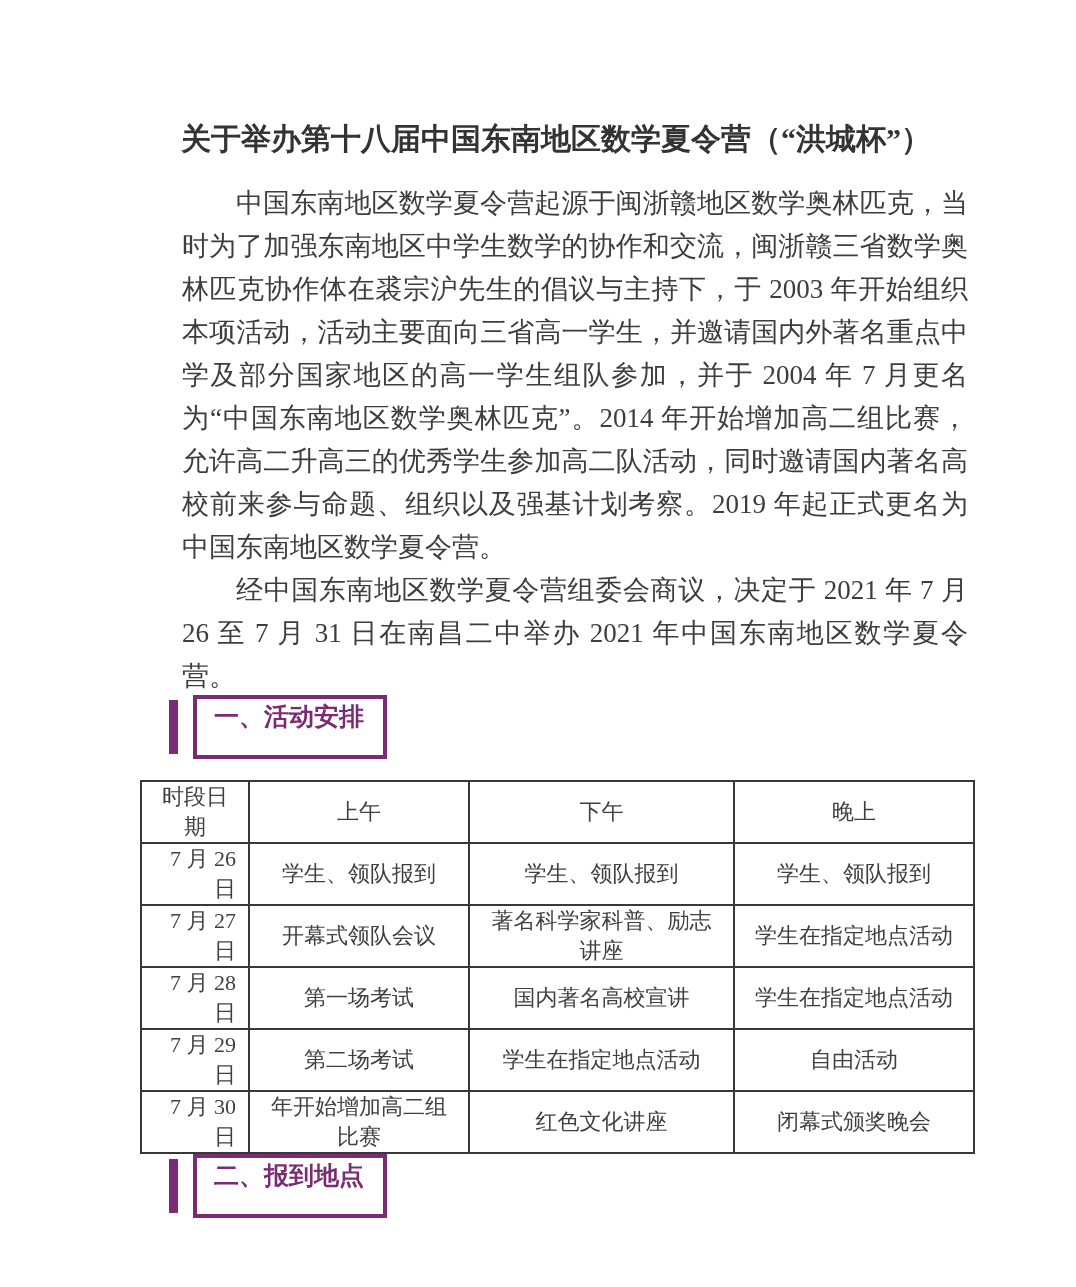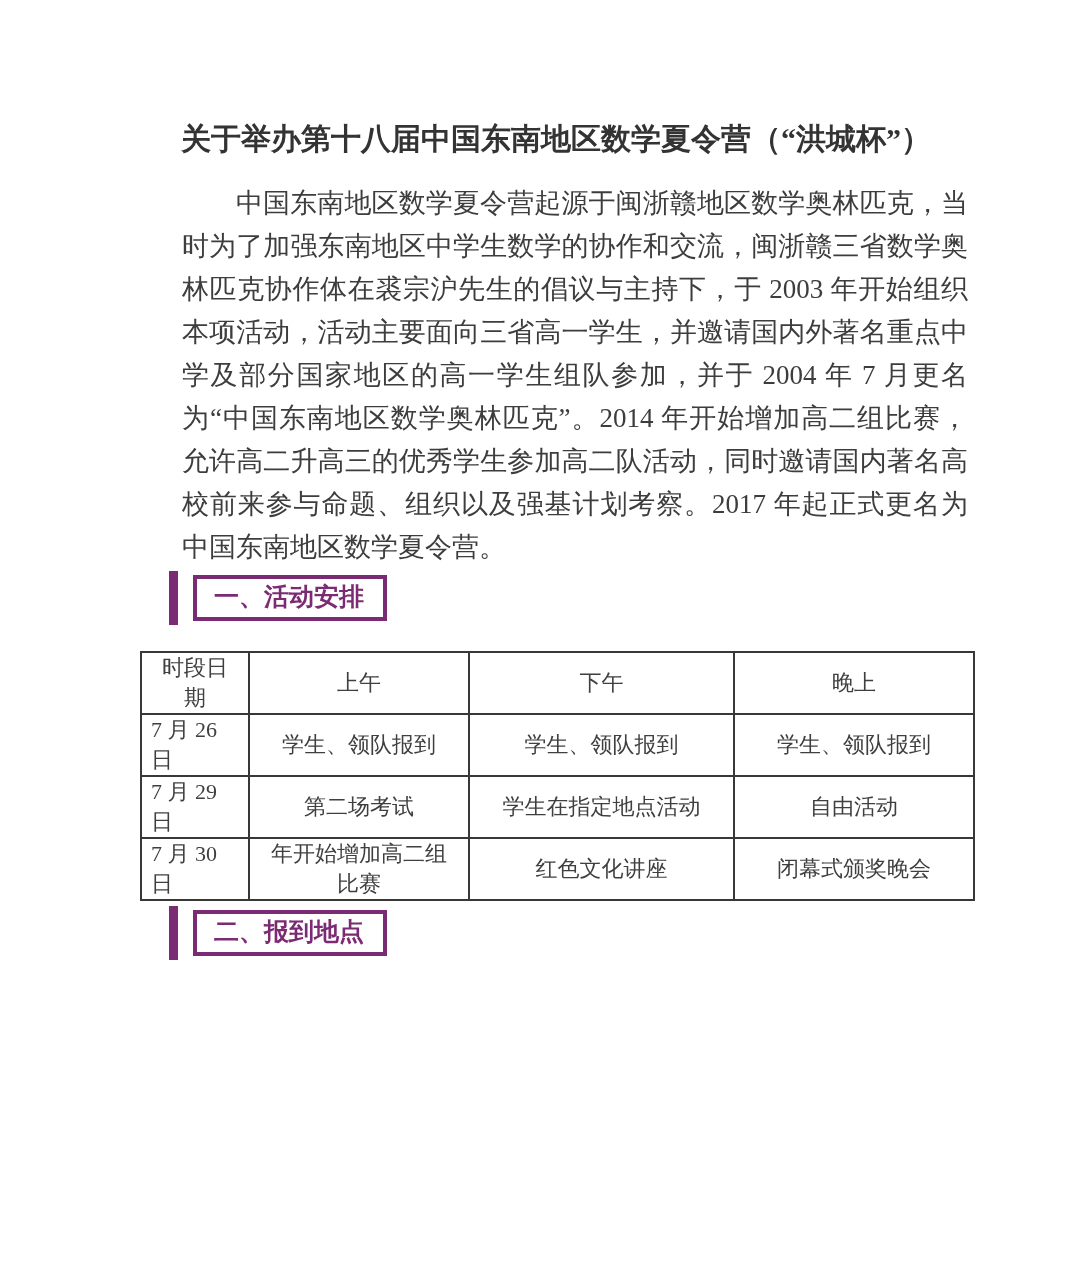--- a/index.html
+++ b/index.html
@@ -43,56 +43,57 @@
     margin-right:9px;
     flex:0 0 auto;
   }
   .sec .box {
     border:4px solid #7B2B73;
     color:#7B2B73;
     font-family:"Liberation Sans","DejaVu Sans",sans-serif;
     font-weight:bold;
     font-size:25px;
     line-height:25px;
-    padding:5px 13px 8px 11px;
+    padding:5px 13px 26px 11px;
   }
   table.sched {
     margin:26px 0 0 122px;
     width:833px;
     table-layout:fixed;
     border-collapse:collapse;
     font-size:22px;
     color:#3f3f3f;
   }
   table.sched th, table.sched td {
     border:2px solid #383838;
     text-align:center;
     vertical-align:middle;
     font-weight:normal;
     padding:0 12px;
     overflow:hidden;
   }
   table.sched thead th { height:54px; }
   table.sched tbody td { height:48px; }
   table.sched td.date-cell {
-    text-align:left;
+    text-align:right;
     padding-left:9px;
   }
   .sec2 { margin-top:5px; }
 </style>
 </head>
 <body>
 
 <div class="page">
 
   <h1 class="title">
     <span class="title-line">关于举办第十八届中国东南地区数学夏令营（“洪城杯”）</span>
   </h1>
 
-  <p class="para">中国东南地区数学夏令营起源于闽浙赣地区数学奥林匹克，当时为了加强东南地区中学生数学的协作和交流，闽浙赣三省数学奥林匹克协作体在裘宗沪先生的倡议与主持下，于 2003 年开始组织本项活动，活动主要面向三省高一学生，并邀请国内外著名重点中学及部分国家地区的高一学生组队参加，并于 2004 年 7 月更名为“中国东南地区数学奥林匹克”。2014 年开始增加高二组比赛，允许高二升高三的优秀学生参加高二队活动，同时邀请国内著名高校前来参与命题、组织以及强基计划考察。2017 年起正式更名为中国东南地区数学夏令营。</p>
+  <p class="para">中国东南地区数学夏令营起源于闽浙赣地区数学奥林匹克，当时为了加强东南地区中学生数学的协作和交流，闽浙赣三省数学奥林匹克协作体在裘宗沪先生的倡议与主持下，于 2003 年开始组织本项活动，活动主要面向三省高一学生，并邀请国内外著名重点中学及部分国家地区的高一学生组队参加，并于 2004 年 7 月更名为“中国东南地区数学奥林匹克”。2014 年开始增加高二组比赛，允许高二升高三的优秀学生参加高二队活动，同时邀请国内著名高校前来参与命题、组织以及强基计划考察。2019 年起正式更名为中国东南地区数学夏令营。</p>
+  <p class="para">经中国东南地区数学夏令营组委会商议，决定于 2021 年 7 月 26 至 7 月 31 日在南昌二中举办 2021 年中国东南地区数学夏令营。</p>
 
   <div class="sec">
     <span class="bar"></span>
     <span class="box">
       <span>一、活动安排</span>
     </span>
   </div>
 
   <table class="sched">
     <colgroup>
@@ -110,20 +111,32 @@
         </tr>
     </thead>
     <tbody id="sched-body">
         <tr>
           <td class="date-cell">7 月 26 日</td>
           <td>学生、领队报到</td>
           <td>学生、领队报到</td>
           <td>学生、领队报到</td>
         </tr>
         <tr>
+          <td class="date-cell">7 月 27 日</td>
+          <td>开幕式领队会议</td>
+          <td>著名科学家科普、励志讲座</td>
+          <td>学生在指定地点活动</td>
+        </tr>
+        <tr>
+          <td class="date-cell">7 月 28 日</td>
+          <td>第一场考试</td>
+          <td>国内著名高校宣讲</td>
+          <td>学生在指定地点活动</td>
+        </tr>
+        <tr>
           <td class="date-cell">7 月 29 日</td>
           <td>第二场考试</td>
           <td>学生在指定地点活动</td>
           <td>自由活动</td>
         </tr>
         <tr>
           <td class="date-cell">7 月 30 日</td>
           <td>年开始增加高二组比赛</td>
           <td>红色文化讲座</td>
           <td>闭幕式颁奖晚会</td>

